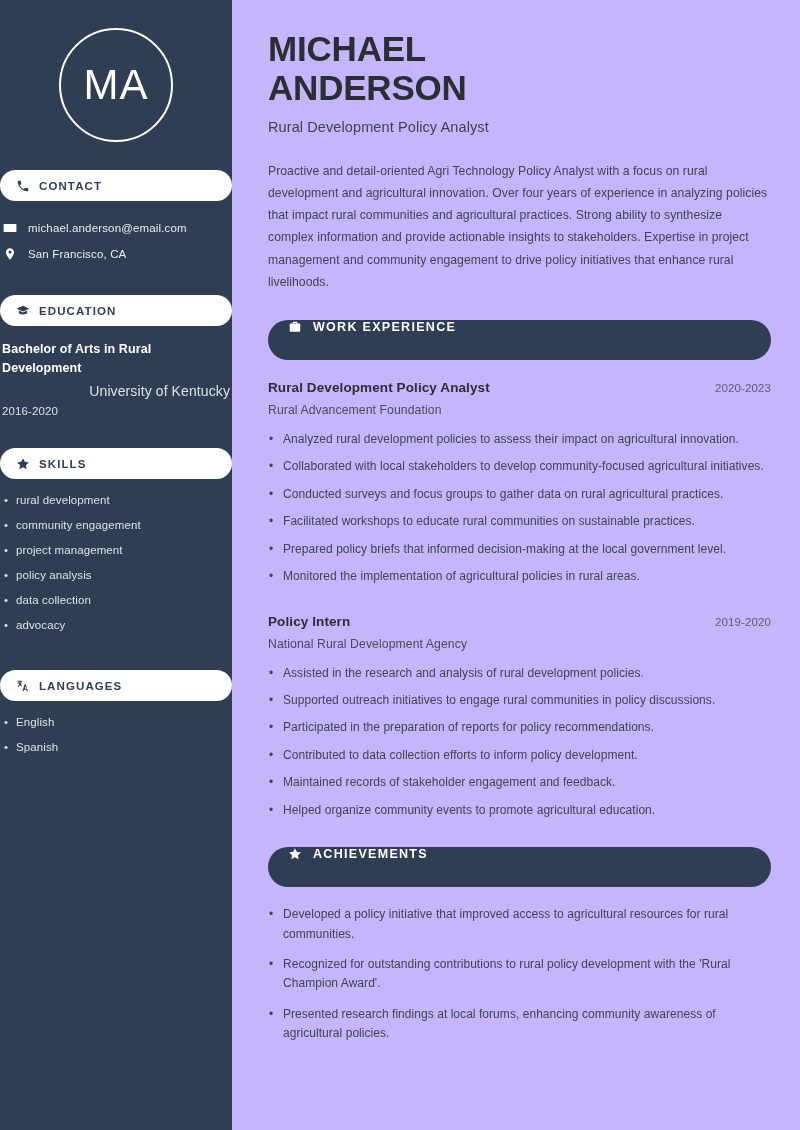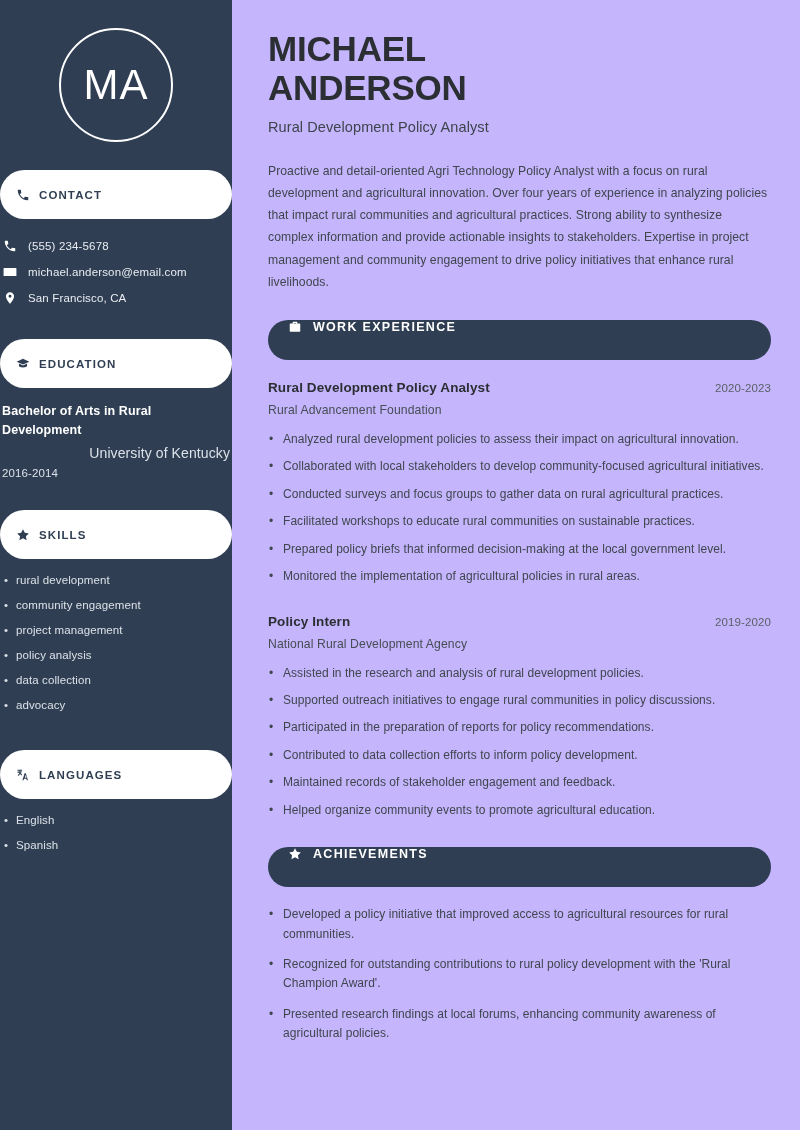--- a/index.html
+++ b/index.html
@@ -54,21 +54,21 @@
     font-size: 42px;
     font-weight: 400;
     letter-spacing: 1px;
     line-height: 1;
   }
 
   
   .pill {
     background: #ffffff;
     border-radius: 999px;
-    height: 49px;
+    height: 31px;
     display: flex;
     align-items: center;
     gap: 9px;
     padding: 0 16px;
     margin-top: 28px;
   }
 
   .pill-label {
     color: #2f3e52;
     font-size: 11.5px;
@@ -302,28 +302,20 @@
     <div class="pill">
       <span class="pill-icon">
         <svg viewBox="0 0 24 24" width="14" height="14">
             <path d="M6.6 10.8c1.4 2.8 3.8 5.2 6.6 6.6l2.2-2.2c.3-.3.7-.4 1-.2 1.1.4 2.3.6 3.6.6.6 0 1 .4 1 1V20c0 .6-.4 1-1 1C10.6 21 3 13.4 3 4c0-.6.4-1 1-1h3.5c.6 0 1 .4 1 1 0 1.2.2 2.4.6 3.6.1.3 0 .7-.2 1l-2.3 2.2z"></path>
           </svg>
       </span>
       <span class="pill-label">CONTACT</span>
     </div>
 
     <div class="contact-list">
-      <div class="contact-row">
-        <span class="contact-icon">
-          <svg viewBox="0 0 24 24" width="14" height="14">
-              <path d="M6.6 10.8c1.4 2.8 3.8 5.2 6.6 6.6l2.2-2.2c.3-.3.7-.4 1-.2 1.1.4 2.3.6 3.6.6.6 0 1 .4 1 1V20c0 .6-.4 1-1 1C10.6 21 3 13.4 3 4c0-.6.4-1 1-1h3.5c.6 0 1 .4 1 1 0 1.2.2 2.4.6 3.6.1.3 0 .7-.2 1l-2.3 2.2z"></path>
-            </svg>
-        </span>
-        <span class="contact-text">(555) 234-5678</span>
-      </div>
       <div class="contact-row">
         <span class="contact-icon">
           <svg viewBox="0 0 24 24" width="14" height="14">
               <path d="M2 5h20c.6 0 1 .4 1 1v12c0 .6-.4 1-1 1H2c-.6 0-1-.4-1-1V6c0-.6.4-1 1-1zm10 8.2L3.2 7h17.6L12 13.2z"></path>
             </svg>
         </span>
         <span class="contact-text">michael.anderson@email.com</span>
       </div>
       <div class="contact-row">
         <span class="contact-icon">
@@ -340,21 +332,21 @@
         <svg viewBox="0 0 24 24" width="14" height="14">
             <path d="M12 3 1 8l11 5 11-5-11-5zm-7 8.2V15c0 1.7 3.1 3 7 3s7-1.3 7-3v-3.8l-7 3.2-7-3.2z"></path>
           </svg>
       </span>
       <span class="pill-label">EDUCATION</span>
     </div>
 
     <div class="edu-block">
       <div class="edu-degree">Bachelor of Arts in Rural Development</div>
       <div class="edu-school">University of Kentucky</div>
-      <div class="edu-years">2016-2014</div>
+      <div class="edu-years">2016-2020</div>
     </div>
 
     <div class="pill">
       <span class="pill-icon">
         <svg viewBox="0 0 24 24" width="14" height="14">
             <path d="M12 2l3.1 6.3 6.9 1-5 4.9 1.2 6.8-6.2-3.3-6.2 3.3L7 14.2 2 9.3l6.9-1L12 2z"></path>
           </svg>
       </span>
       <span class="pill-label">SKILLS</span>
     </div>

